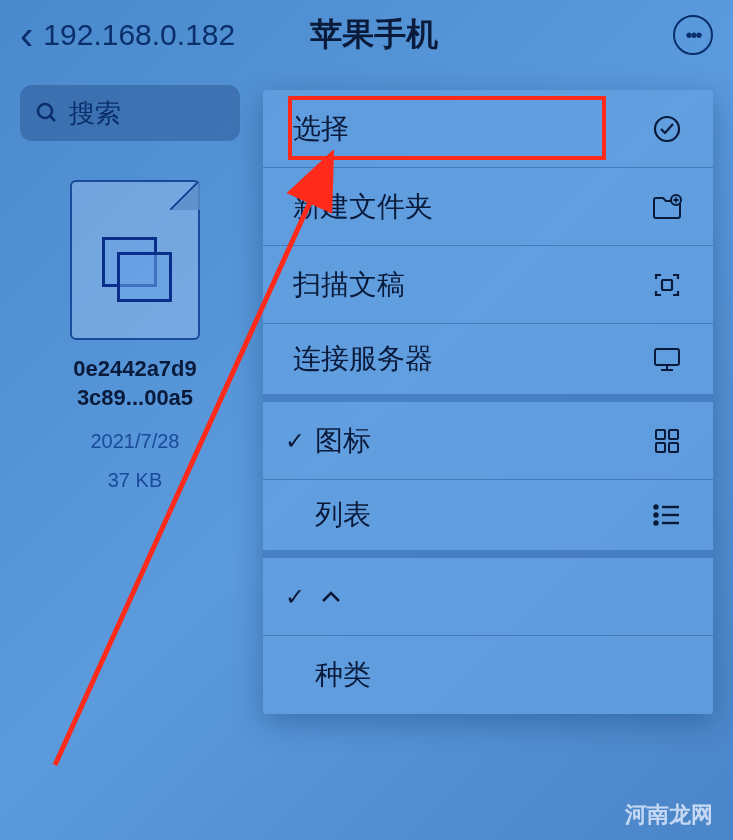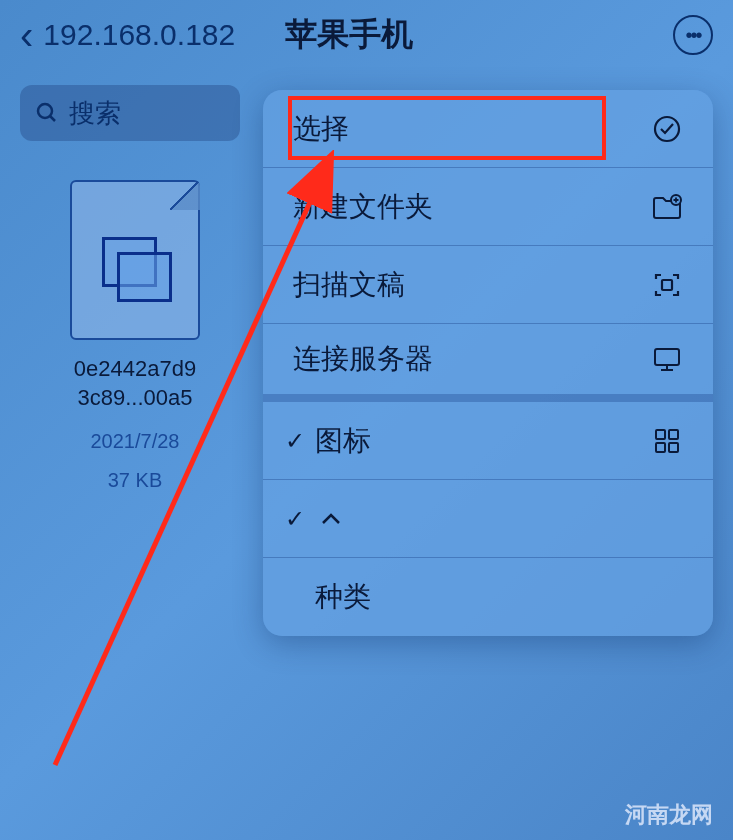--- a/index.html
+++ b/index.html
@@ -27,21 +27,21 @@
     .nav-back-label {
       font-size: 30px;
       color: #0a2f6b;
       font-weight: 500;
       text-align: right;
     }
     .nav-title {
       font-size: 32px;
       font-weight: 600;
       color: #0a1a3a;
-      margin-left: 50px;
+      margin-left: 75px;
     }
     .nav-more {
       margin-left: auto;
       width: 40px;
       height: 40px;
       border: 2.5px solid #0a2f6b;
       border-radius: 50%;
       display: flex;
       align-items: center;
       justify-content: center;
@@ -108,40 +108,40 @@
       top: 70px;
       left: 45px;
       width: 55px;
       height: 50px;
       border: 3px solid #0a2f8b;
       background: rgba(100, 160, 230, 0.6);
     }
     .file-name {
       font-size: 22px;
       color: #0a1a3a;
-      font-weight: 400;
+      font-weight: 700;
       line-height: 1.3;
     }
     .file-date {
       font-size: 20px;
       color: #1a4a9a;
       margin-top: 18px;
     }
     .file-size {
       font-size: 20px;
       color: #1a4a9a;
       margin-top: 16px;
     }
     .menu {
       position: absolute;
       top: 90px;
       right: 20px;
       width: 450px;
       background: rgba(100, 160, 225, 0.75);
-      border-radius: 19px;
+      border-radius: 3px;
       overflow: hidden;
       box-shadow: 0 8px 30px rgba(0, 30, 80, 0.3);
     }
     .menu-item {
       height: 78px;
       display: flex;
       align-items: center;
       padding: 0 30px;
       border-bottom: 1px solid rgba(30, 70, 140, 0.4);
       font-size: 28px;
@@ -278,20 +278,33 @@
     <span class="menu-label">图标</span>
     <span class="menu-icon">
       <svg width="26" height="26" viewBox="0 0 26 26" fill="none" stroke="#0a1a3a" stroke-width="2">
         <rect x="2" y="2" width="9" height="9" rx="1"></rect>
         <rect x="15" y="2" width="9" height="9" rx="1"></rect>
         <rect x="2" y="15" width="9" height="9" rx="1"></rect>
         <rect x="15" y="15" width="9" height="9" rx="1"></rect>
       </svg>
     </span>
   </div>
+  <div class="menu-item section-break">
+    <span class="menu-label indent">列表</span>
+    <span class="menu-icon">
+      <svg width="28" height="22" viewBox="0 0 28 22" fill="none" stroke="#0a1a3a" stroke-width="2.4">
+        <circle cx="3" cy="3" r="1.5" fill="#0a1a3a"></circle>
+        <line x1="9" y1="3" x2="26" y2="3"></line>
+        <circle cx="3" cy="11" r="1.5" fill="#0a1a3a"></circle>
+        <line x1="9" y1="11" x2="26" y2="11"></line>
+        <circle cx="3" cy="19" r="1.5" fill="#0a1a3a"></circle>
+        <line x1="9" y1="19" x2="26" y2="19"></line>
+      </svg>
+    </span>
+  </div>
   <div class="menu-item">
     <span class="menu-check">✓</span>
     <span class="menu-icon">
       <svg width="22" height="14" viewBox="0 0 22 14" fill="none" stroke="#0a1a3a" stroke-width="2.5">
         <path d="M3 11 L11 3 L19 11"></path>
       </svg>
     </span>
   </div>
   <div class="menu-item" style="border-bottom:none;">
     <span class="menu-label indent">种类</span>

